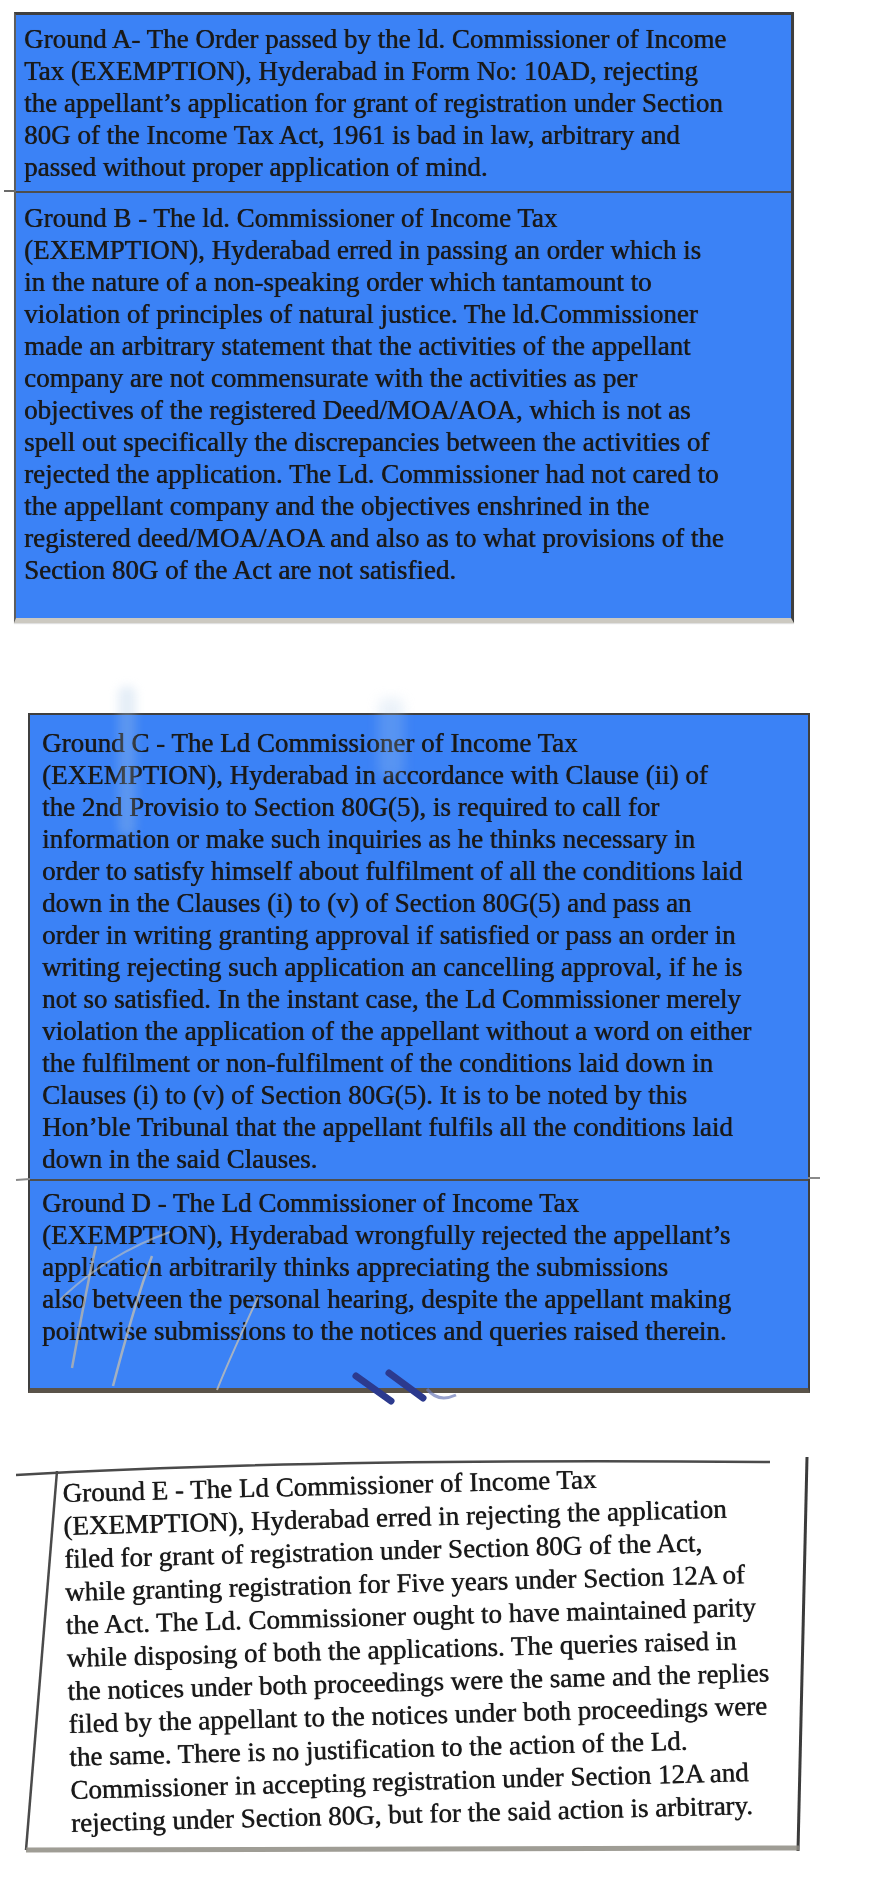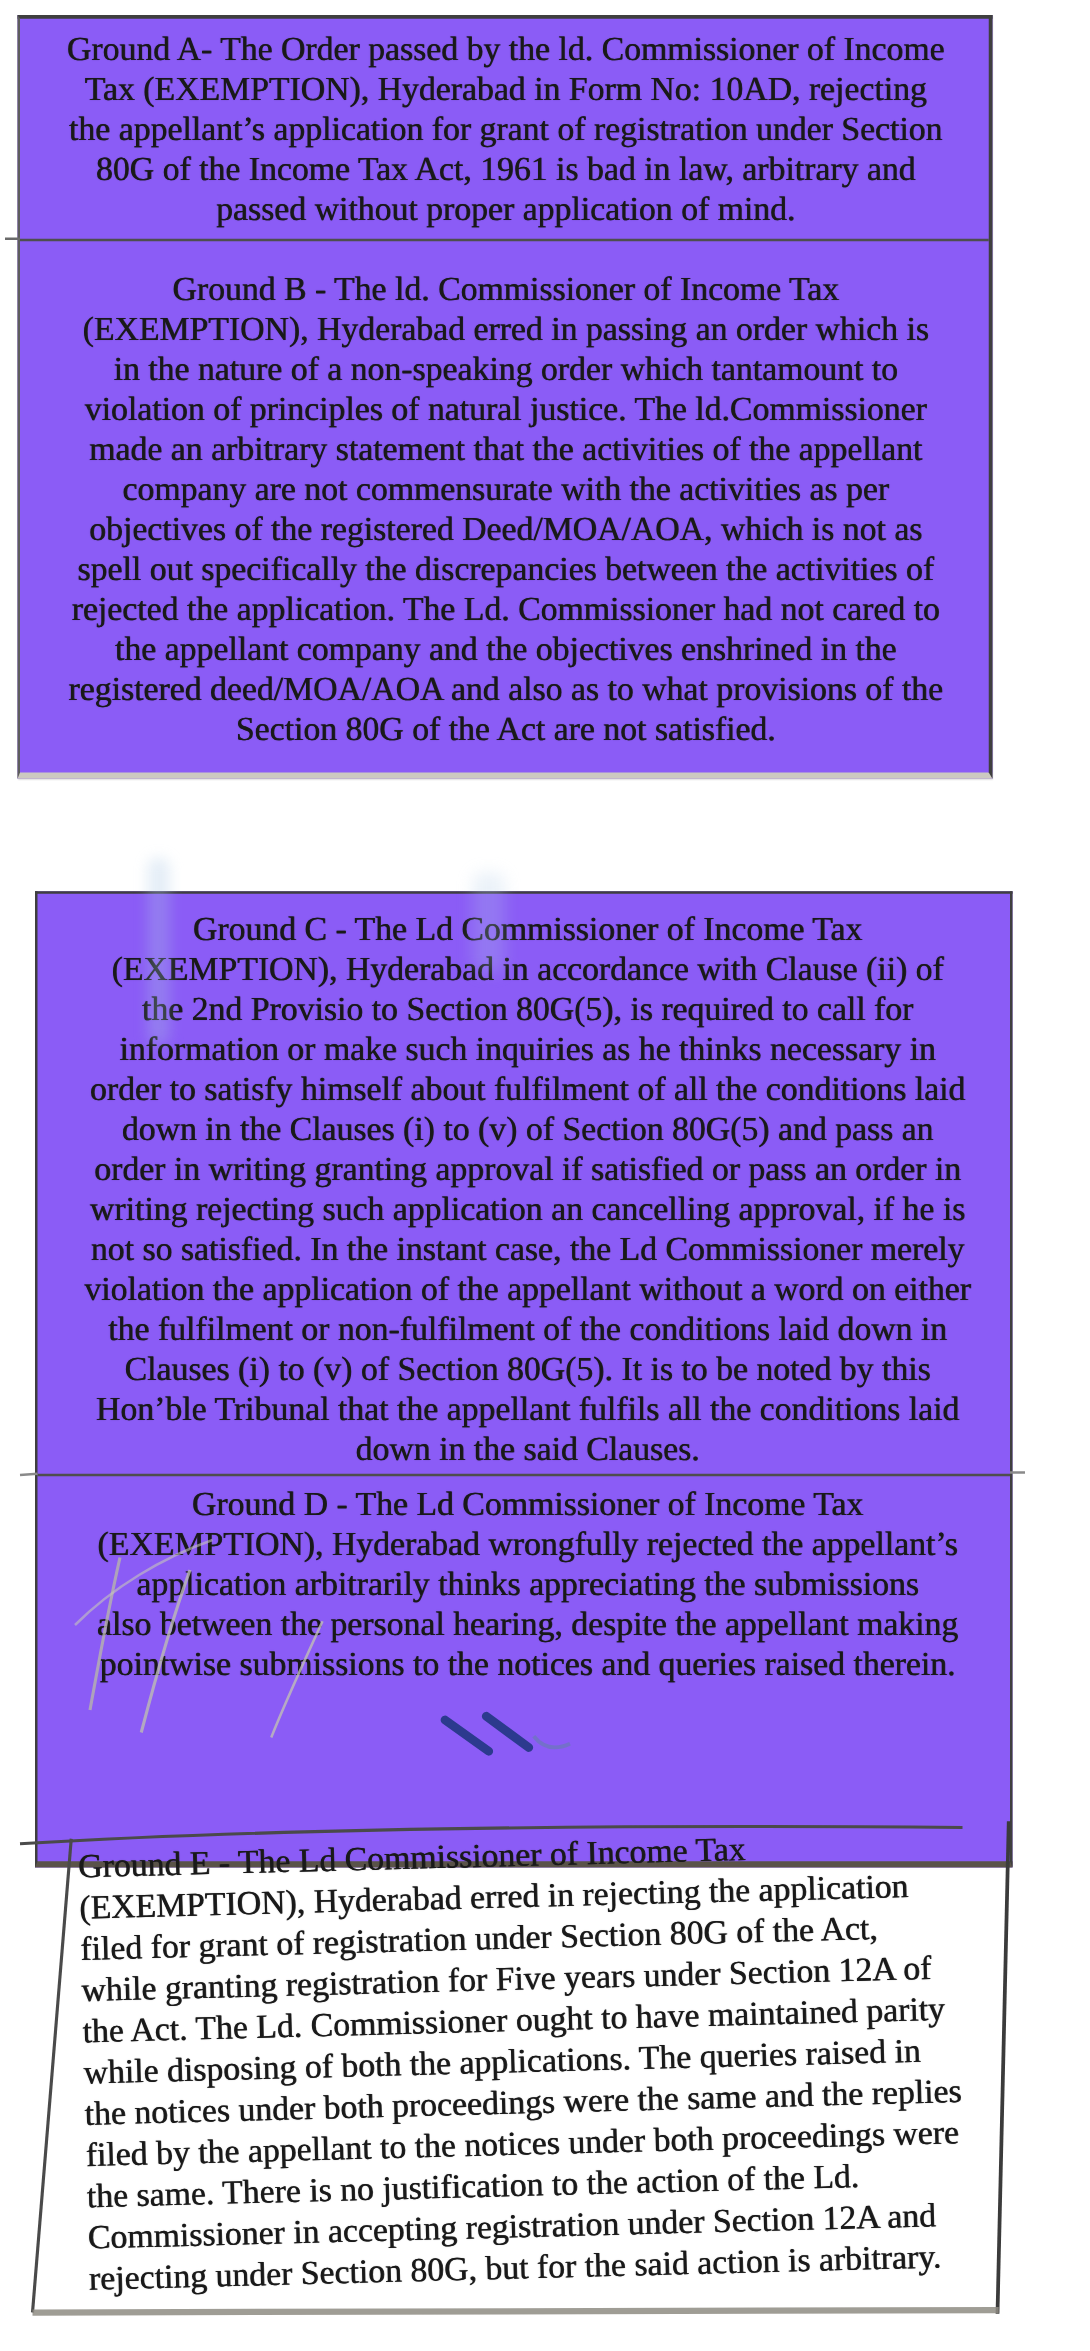--- a/index.html
+++ b/index.html
@@ -10,33 +10,33 @@
   .page{position:absolute;inset:0;background:#ffffff;overflow:hidden;}
 
   
   .gtext{
     font-size:27px;line-height:32px;color:#191919;
     text-shadow:0.5px 0 0 rgba(25,25,25,0.85), 0 0 1px rgba(40,40,40,0.35);
   }
   .tline{white-space:nowrap;}
 
   
-  .block{position:absolute;background:#8b5cf6;box-sizing:border-box;text-align:center;}
+  .block{position:absolute;background:#3b82f6;box-sizing:border-box;}
   .block-ab{
     left:14px;top:12px;width:780px;height:611px;
     border-top:3px solid #3f3f3f;border-left:2px solid #5d5d5d;
     border-right:3px solid #3f3f3f;border-bottom:5px solid #ccc9c1;
     box-shadow:0 1px 1px rgba(0,0,0,0.12);
   }
   .cell-a{padding:8px 6px 8px 8px;border-bottom:2px solid #4e4e4e;}
-  .cell-b{padding:22px 6px 0 8px;}
+  .cell-b{padding:9px 6px 0 8px;}
 
   
   .block-cd{
-    left:28px;top:713px;width:782px;height:781px;
+    left:28px;top:713px;width:782px;height:680px;
     border:2px solid #3f3f3f;border-bottom:5px solid #5a5349;
   }
   .cell-c{padding:12px 6px 4px 12px;border-bottom:2px solid #4e4e4e;}
   .cell-d{padding:6px 6px 0 12px;}
 
   
   .ground-e-text{
     position:absolute;left:62px;top:1477px;
     transform:rotate(-1.5deg);transform-origin:left top;
     font-size:27px;line-height:33px;

